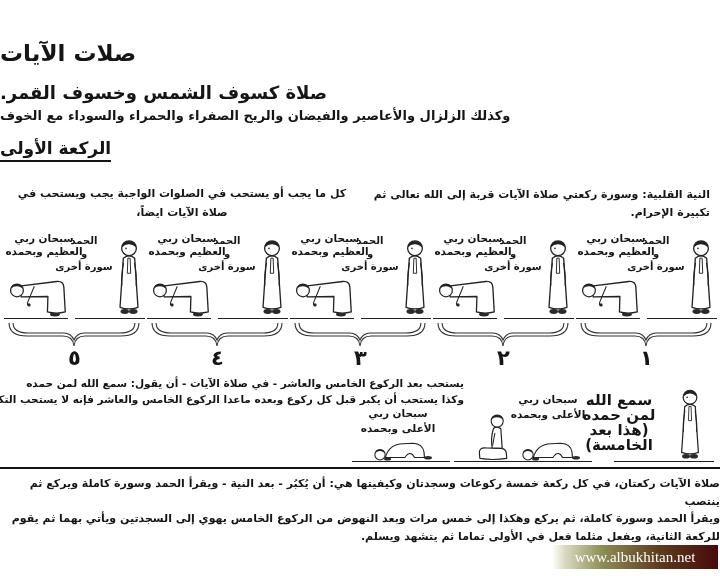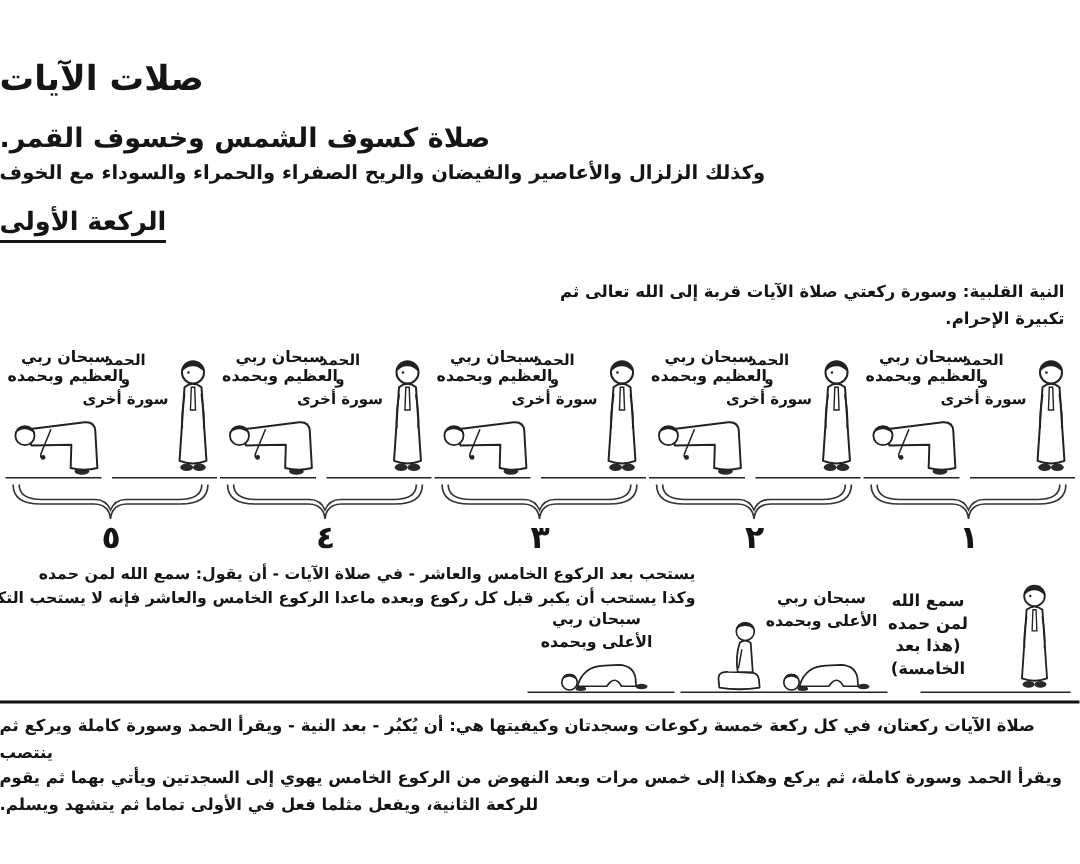--- a/index.html
+++ b/index.html
@@ -23,31 +23,31 @@
   .fig-bow{position:absolute;left:5px;top:42px;width:62px;height:45px;}
   .ground{position:absolute;border-top:1.6px solid #222;height:0;}
   .g1{top:86px;left:1px;width:64px;}
   .g2{top:86px;left:72px;right:1px;}
   .brace{position:absolute;top:89px;left:2px;width:138px;height:30px;}
   .group-number{position:absolute;top:114px;width:100%;text-align:center;font-size:21px;}
   
   .notes{top:375px;right:256px;text-align:right;font-size:10.5px;line-height:16px;white-space:nowrap;}
   
   .fig-stand2{right:13px;top:388px;width:34px;height:74px;}
-  .qiyam-label{right:55px;top:393px;width:92px;text-align:center;font-size:11px;line-height:15px;}
+  .qiyam-label{right:55px;top:393px;width:92px;text-align:center;font-size:15px;line-height:15px;}
   .sujud1{left:520px;top:437px;width:64px;height:25px;}
   .sujud1-label{left:508px;top:392px;width:80px;text-align:center;font-size:10.5px;line-height:15px;}
   .sitting{left:472px;top:411px;width:44px;height:51px;}
   .sujud2{left:372px;top:437px;width:64px;height:25px;}
   .sujud2-label{left:356px;top:406px;width:84px;text-align:center;font-size:10.5px;line-height:15px;}
   .gr-a{top:461px;left:352px;width:98px;}
   .gr-b{top:461px;left:454px;width:138px;}
   .gr-c{top:461px;right:6px;width:100px;}
   .hr-line{top:467px;left:0;right:0;border-top:2px solid #111;height:0;}
-  .footer-par{top:475px;left:0;right:0;text-align:left;font-size:11px;line-height:17.5px;}
+  .footer-par{top:475px;left:0;right:0;text-align:right;font-size:11px;line-height:17.5px;}
   .watermark{right:2px;top:545px;width:166px;height:24px;line-height:24px;text-align:center;
              color:#fff;font-family:"Liberation Serif",serif;font-weight:normal;font-size:15px;
              background:linear-gradient(to left,#470a0a 0%,#5e3a1d 35%,#8e8e55 70%,#d9d9c0 92%,#ffffff 100%);}
   svg{display:block;overflow:visible;}
 </style>
 </head>
 <body>
 
 <svg width="0" height="0" style="position:absolute" aria-hidden="true">
   <defs>
@@ -95,20 +95,21 @@
 
   <div class="abs ctr title">صلات الآيات</div>
   <div class="abs ctr sub1">صلاة كسوف الشمس وخسوف القمر.</div>
   <div class="abs ctr sub2">وكذلك الزلزال والأعاصير والفيضان والريح الصفراء والحمراء والسوداء مع الخوف</div>
   <div class="abs ctr section">
     <span>الركعة الأولى</span>
   </div>
 
   <div class="abs intro-right">النية القلبية: وسورة ركعتي صلاة الآيات قربة إلى الله تعالى ثم تكبيرة الإحرام.</div>
   <div class="abs intro-left">
+    <div>كل ما يجب أو يستحب في الصلوات الواجبة يجب ويستحب في صلاة الآيات ايضاً،</div>
   </div>
 
   <div class="abs rakaa-row">
 
     <div class="group">
       <div class="label-stand">
         <div>الحمد</div>
         <div>و</div>
         <div>سورة أخرى</div>
       </div>
@@ -267,14 +268,15 @@
   <div class="abs ground gr-c"></div>
 
   <div class="abs hr-line"></div>
 
   <div class="abs footer-par">
     <div>صلاة الآيات ركعتان، في كل ركعة خمسة ركوعات وسجدتان وكيفيتها هي: أن يُكبُر - بعد النية - ويقرأ الحمد وسورة كاملة ويركع ثم ينتصب</div>
     <div>ويقرأ الحمد وسورة كاملة، ثم يركع وهكذا إلى خمس مرات وبعد النهوض من الركوع الخامس يهوي إلى السجدتين ويأتي بهما ثم يقوم</div>
     <div>للركعة الثانية، ويفعل مثلما فعل في الأولى تماما ثم يتشهد ويسلم.</div>
   </div>
 
+  <div class="abs watermark">www.albukhitan.net</div>
 
 </div>
 
 </body></html>

